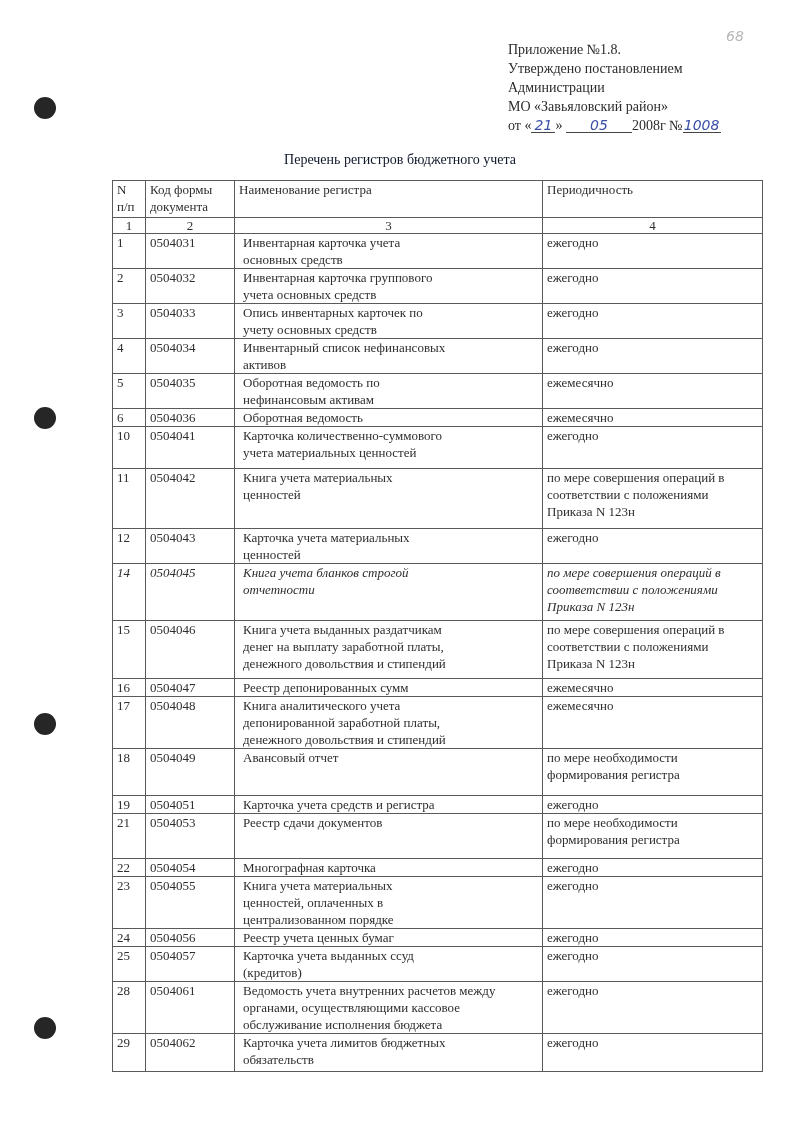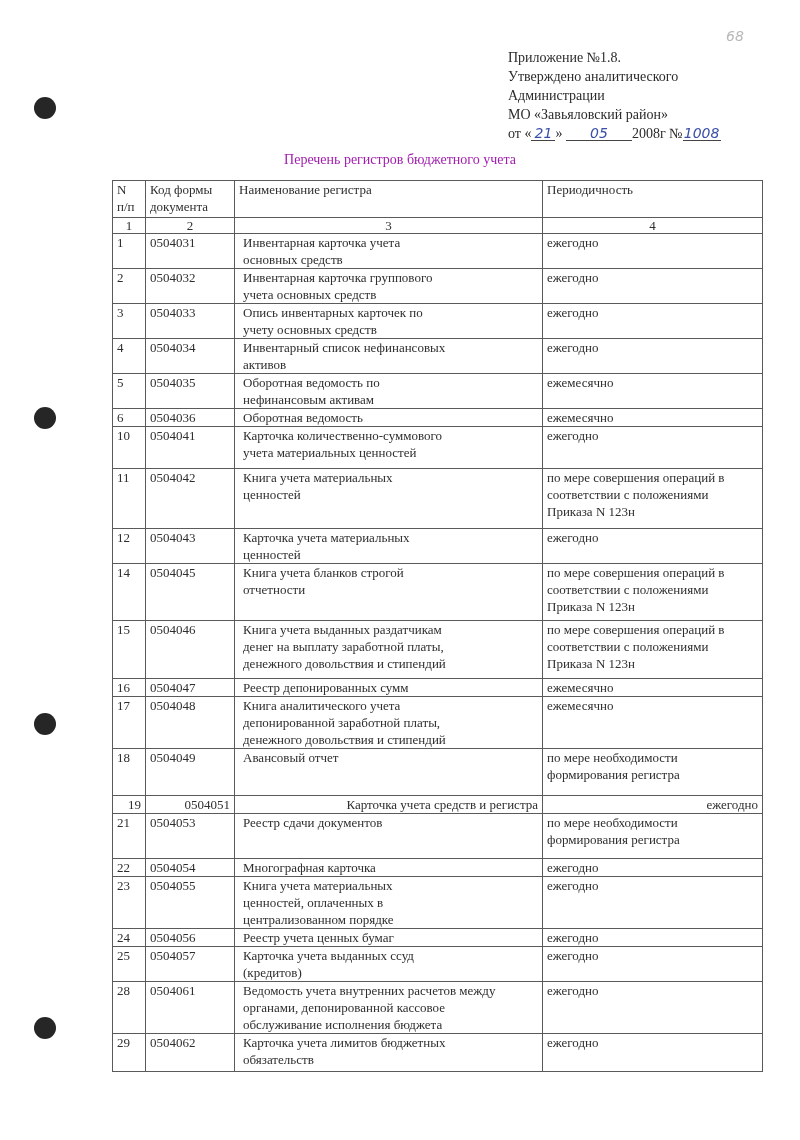--- a/index.html
+++ b/index.html
@@ -5,31 +5,31 @@
   html, body { margin: 0; padding: 0; }
   body {
     width: 800px; height: 1140px; background: #ffffff; position: relative; overflow: hidden;
     font-family: "Liberation Serif", "DejaVu Serif", serif; color: #2a2a2a;
   }
   .hole {
     position: absolute; width: 22px; height: 22px; border-radius: 50%;
     background: #262626; left: 34px;
   }
   .approval {
-    position: absolute; left: 508px; top: 48px; font-size: 14px; line-height: 19px; color: #2b2b2b;
+    position: absolute; left: 508px; top: 40px; font-size: 14px; line-height: 19px; color: #2b2b2b;
   }
   .approval div { white-space: nowrap; }
   .hw { font-family: "DejaVu Sans", sans-serif; font-style: italic; color: #3a4fa8; font-size: 14px; }
   .blank { display: inline-block; border-bottom: 1px solid #444; text-align: center; line-height: 14px; }
   .page-mark {
     position: absolute; left: 726px; top: 28px; font-family: "DejaVu Sans", sans-serif; font-style: italic;
     font-size: 14px; color: #b8b8b8;
   }
   .doc-title {
-    position: absolute; left: 0; width: 800px; top: 152px; text-align: center; font-size: 14px; color: #a21caf;
+    position: absolute; left: 0; width: 800px; top: 152px; text-align: center; font-size: 14px; color: #0f172a;
   }
   table.reg {
     position: absolute; left: 112px; top: 180px; width: 650px; border-collapse: collapse;
     font-size: 13px; line-height: 17px; table-layout: fixed;
   }
   table.reg td {
     border: 1px solid #5a5a5a; vertical-align: top; padding: 0 4px; color: #2e2e2e;
   }
   table.reg col.c1 { width: 33px; }
   table.reg col.c2 { width: 89px; }
@@ -44,21 +44,21 @@
 
 <div class="hole" style="top:97px;"></div>
 <div class="hole" style="top:407px;"></div>
 <div class="hole" style="top:713px;"></div>
 <div class="hole" style="top:1017px;"></div>
 
 <div class="page-mark">68</div>
 
 <div class="approval">
   <div>Приложение №1.8.</div>
-  <div>Утверждено аналитического</div>
+  <div>Утверждено постановлением</div>
   <div>Администрации</div>
   <div>МО «Завьяловский район»</div>
   <div>
     <span>от «</span><span class="blank hw" style="width:24px;">21</span><span>»</span>
     <span class="blank hw" style="width:66px;">05</span><span>2008г №</span><span class="blank hw" style="width:38px;">1008</span>
   </div>
 </div>
 
 <div class="doc-title">Перечень регистров бюджетного учета</div>
 
@@ -199,21 +199,21 @@
         <td>
           <span class="name-text">
             <span>Карточка учета материальных</span>
             <span>ценностей</span>
           </span>
         </td>
         <td>
           <span style="display: block;">ежегодно</span>
         </td>
       </tr>
-      <tr style="height: 57px;">
+      <tr style="height: 57px; font-style: italic;">
         <td>14</td>
         <td>0504045</td>
         <td>
           <span class="name-text">
             <span>Книга учета бланков строгой</span>
             <span>отчетности</span>
           </span>
         </td>
         <td>
           <span style="display: block;">по мере совершения операций в</span>
@@ -269,21 +269,21 @@
         <td>
           <span class="name-text">
             <span>Авансовый отчет</span>
           </span>
         </td>
         <td>
           <span style="display: block;">по мере необходимости</span>
           <span style="display: block;">формирования регистра</span>
         </td>
       </tr>
-      <tr style="height: 16px; text-align: right;">
+      <tr style="height: 16px;">
         <td>19</td>
         <td>0504051</td>
         <td>
           <span class="name-text">
             <span>Карточка учета средств и регистра</span>
           </span>
         </td>
         <td>
           <span style="display: block;">ежегодно</span>
         </td>
@@ -351,21 +351,21 @@
         <td>
           <span style="display: block;">ежегодно</span>
         </td>
       </tr>
       <tr style="height: 52px; margin-top: 18px;">
         <td>28</td>
         <td>0504061</td>
         <td>
           <span class="name-text">
             <span>Ведомость учета внутренних расчетов между</span>
-            <span>органами, депонированной кассовое</span>
+            <span>органами, осуществляющими кассовое</span>
             <span>обслуживание исполнения бюджета</span>
           </span>
         </td>
         <td>
           <span style="display: block;">ежегодно</span>
         </td>
       </tr>
       <tr style="height: 38px;">
         <td>29</td>
         <td>0504062</td>

